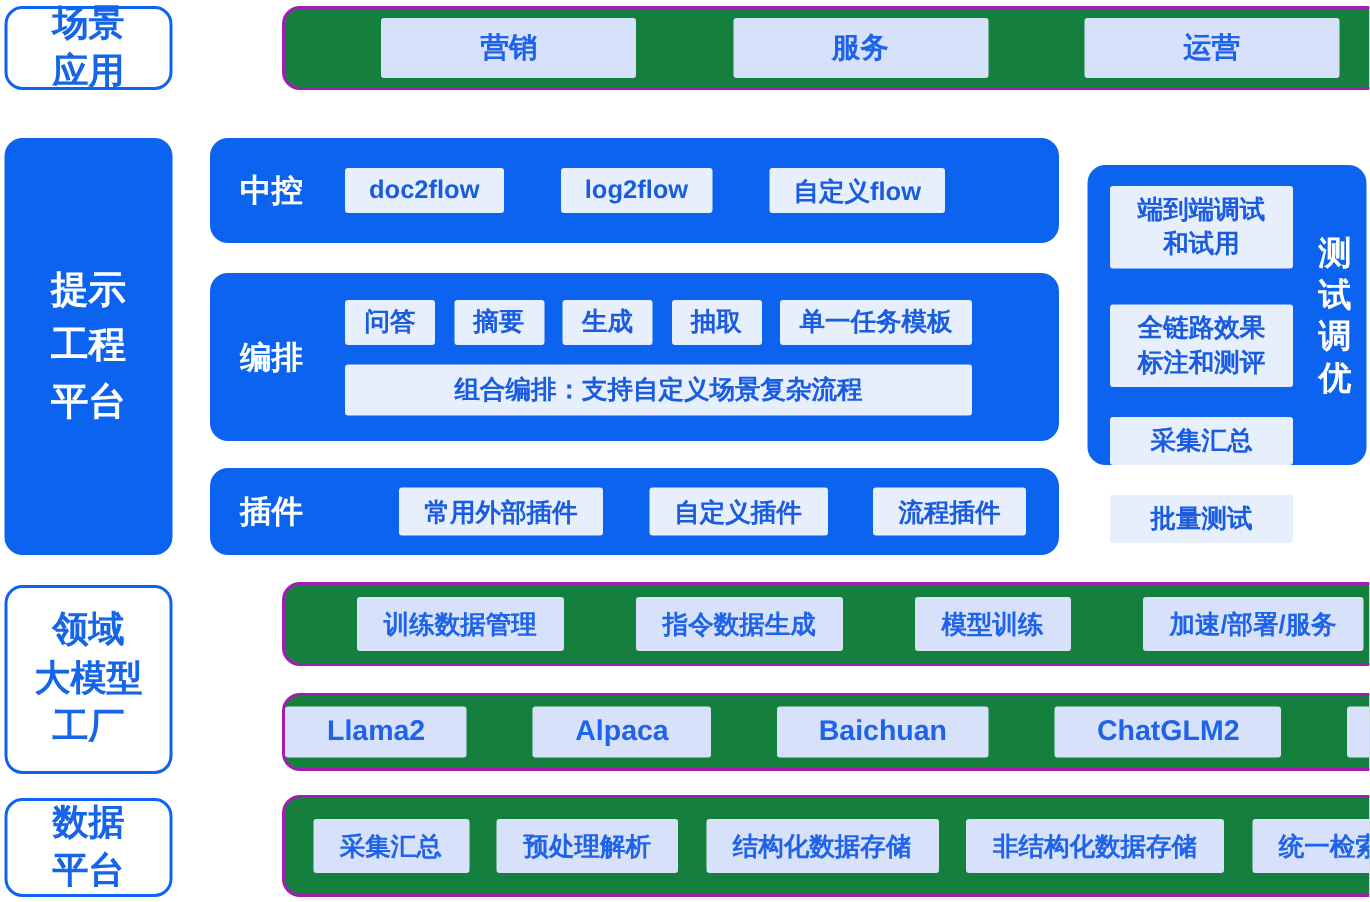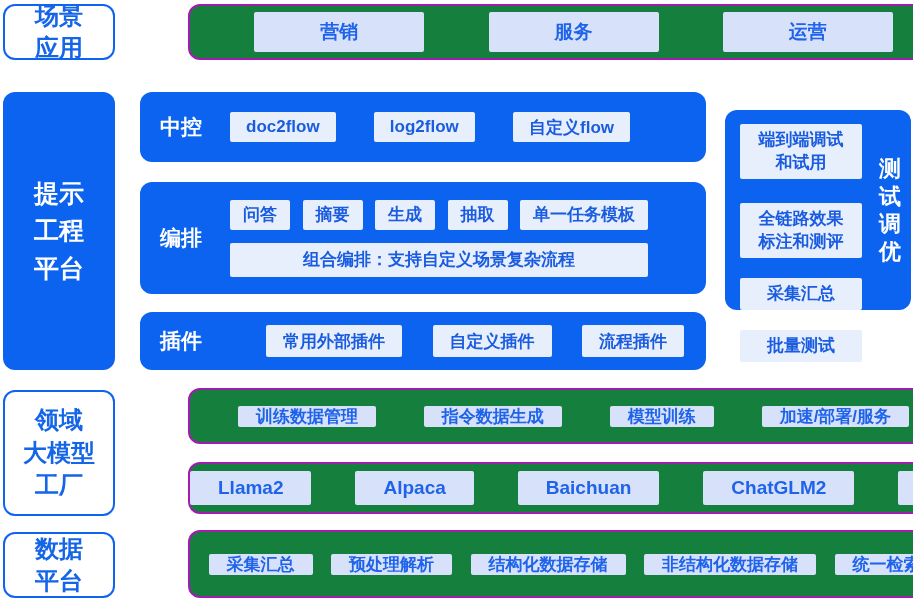--- a/index.html
+++ b/index.html
@@ -18,21 +18,21 @@
   .container{
     position:absolute;background:#15803d;border:2px solid #a21caf;border-radius:12px;
     box-sizing:border-box;display:flex;align-items:center;justify-content:space-evenly;margin-left:48px;
   }
   .chip{
     background:#d7e2fa;color:#1e63e9;font-weight:bold;font-size:17px;
     display:flex;align-items:center;justify-content:center;border-radius:2px;
     white-space:nowrap;box-sizing:border-box;
   }
   .chip.big{width:170px;height:40px;font-size:19px;}
-  .chip.pad{padding:5px 18px;height:21px;text-align:center;}
+  .chip.pad{padding:5px 18px;height:36px;text-align:center;}
   .chip.model{padding:5px 28px;height:34px;font-size:19px;}
 
   
   .blue-box{
     position:absolute;background:#0b63f0;border-radius:12px;box-sizing:border-box;
     color:#ffffff;
   }
   .blue-row{display:flex;align-items:center;padding-left:20px;}
   .blue-label{font-weight:bold;font-size:21px;color:#ffffff;width:58px;flex:none;}
   .onblue-chip{

